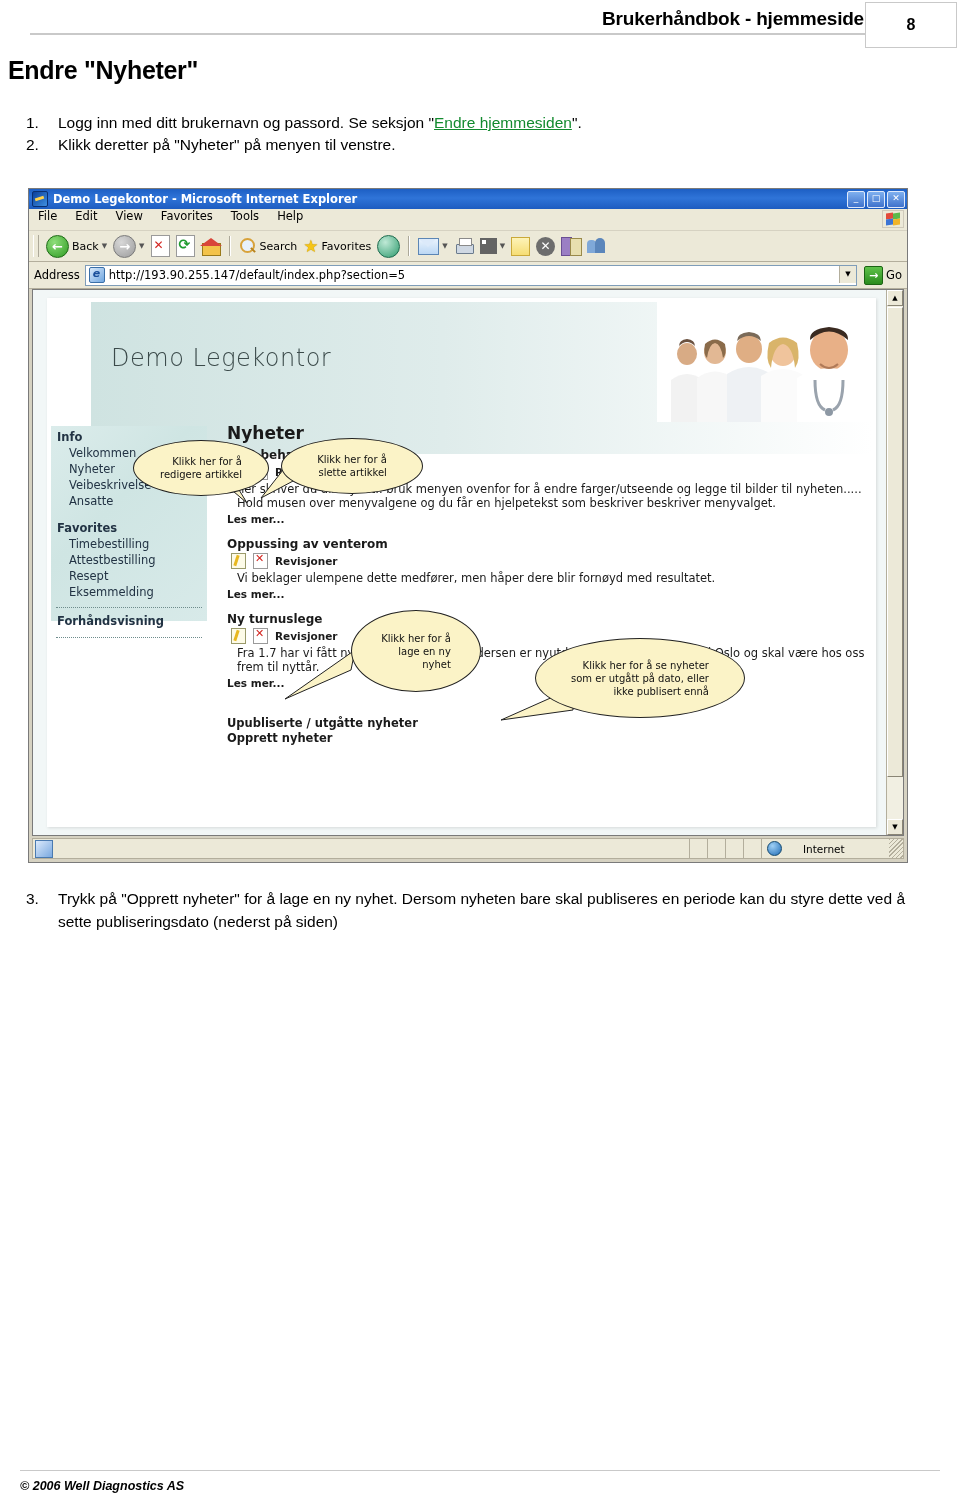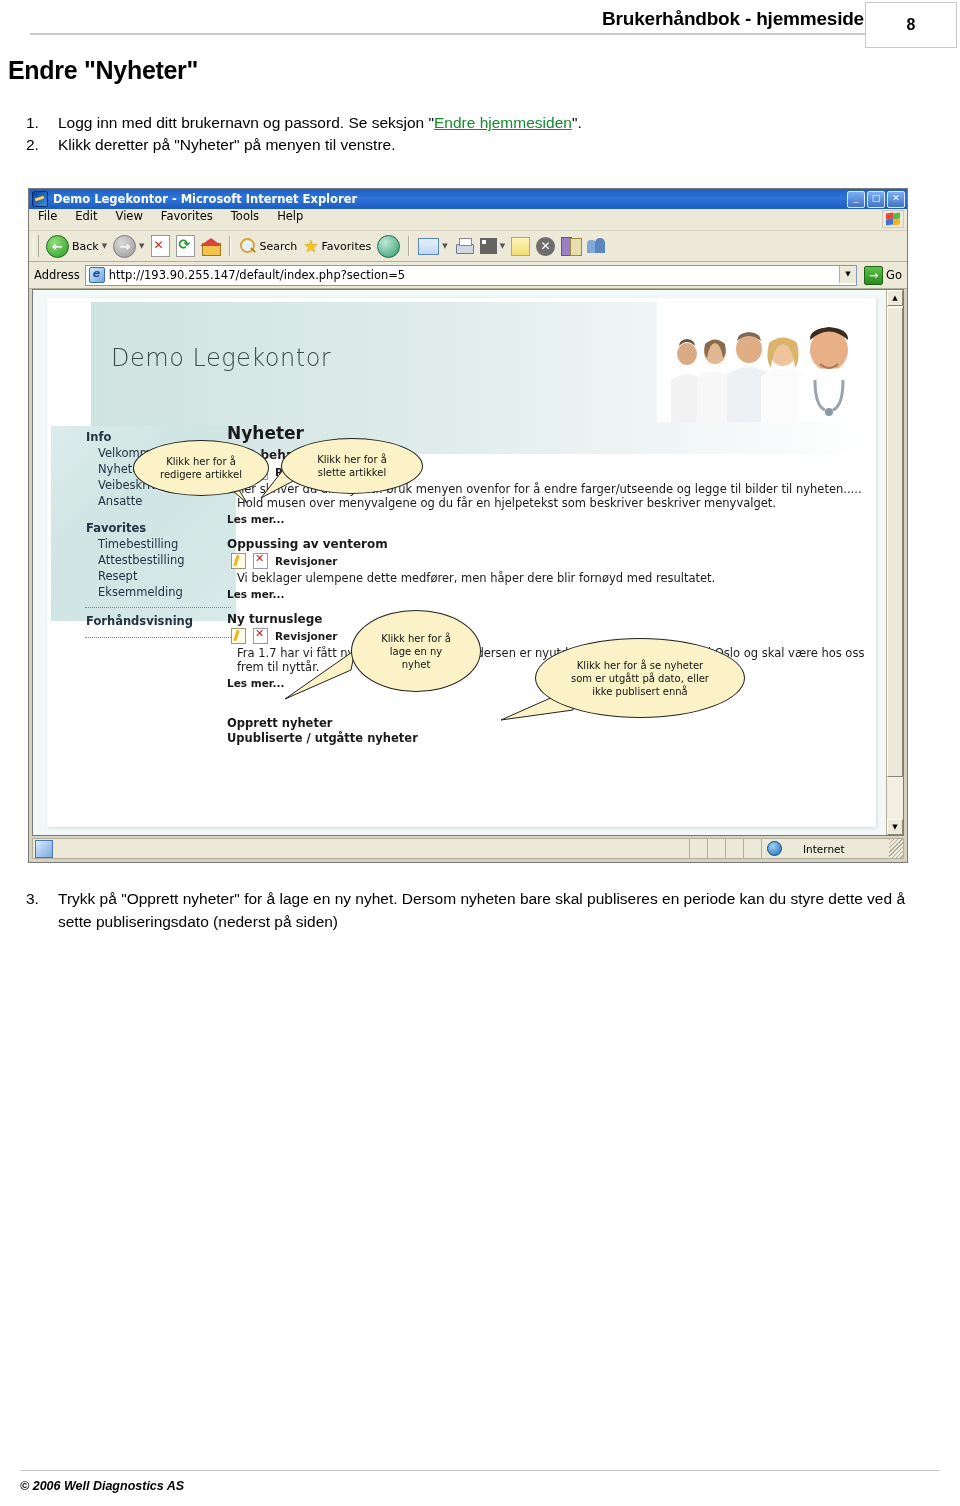--- a/index.html
+++ b/index.html
@@ -209,21 +209,21 @@
   }
   .banner-photo{
     position:absolute;right:0;top:0;width:215px;height:120px;
     background:#fff;overflow:hidden;
   }
 
   
   .sidebar{
     position:absolute;left:4px;top:128px;width:156px;height:195px;
     background:linear-gradient(135deg,#dbeceb 0%,#cfe5e3 40%,#d8eae9 100%);
-    font-size:11.5px;color:#234;padding-left:29px;
+    font-size:11.5px;color:#234;
   }
   .sb-h{font-weight:bold;padding:4px 0 1px 6px;font-size:11.5px;}
   .sb-i{padding:1px 0 1px 18px;}
   .sb-dots{border-top:1px dotted #6e8c8c;margin:7px 5px 4px 5px;}
   .sb-pv{font-weight:bold;padding:2px 0 2px 6px;}
 
   
   .news{
     position:absolute;left:180px;top:128px;right:6px;bottom:4px;
     font-size:11.5px;color:#1a1a1a;line-height:14px;
@@ -238,21 +238,21 @@
   .i-rev{font-weight:bold;font-size:10.5px;}
   .n-body{margin:0 0 2px 10px;}
   .n-more{font-weight:bold;font-size:10.5px;margin-bottom:11px;}
   .n-links{margin-top:26px;font-weight:bold;font-size:11.5px;line-height:15px;}
 
   
   .callout{
     position:absolute;
     background:#fbf3c7;border:1px solid #222;
     border-radius:50%;
-    display:flex;align-items:center;justify-content:center;text-align:center;
+    display:flex;align-items:center;justify-content:center;text-align:right;
     font-size:10px;line-height:13px;color:#111;
     font-family:"DejaVu Sans", sans-serif;
   }
 
   
   .statusbar{
     position:absolute;left:3px;right:3px;bottom:3px;height:19px;
     background:#ece9d8;border:1px solid #b3ae9c;
     display:flex;align-items:center;font-size:10.5px;
   }
@@ -477,22 +477,22 @@
             <div class="n-icons">
               <span class="i-pencil"></span>
               <span class="i-del"></span>
               <span class="i-rev">Revisjoner</span>
             </div>
             <div class="n-body">Fra 1.7 har vi fått ny turnuslege. Jonas Andersen er nyutdannet ved Universitetet i Oslo og skal være hos oss frem til nyttår.</div>
             <div class="n-more">Les mer...</div>
           </div>
 
           <div class="n-links">
+            <div>Upubliserte / utgåtte nyheter</div>
             <div>Opprett nyheter</div>
-            <div>Upubliserte / utgåtte nyheter</div>
           </div>
         </div>
 
       </div>
 
       <svg style="position:absolute;left:0;top:0;width:100%;height:100%;pointer-events:none;">
         <polygon points="180,184 214,213 200,190" fill="#fbf3c7" stroke="#222" stroke-width="1"></polygon>
         <polygon points="250,180 228,208 262,190" fill="#fbf3c7" stroke="#222" stroke-width="1"></polygon>
         <polygon points="318,380 252,409 322,360" fill="#fbf3c7" stroke="#222" stroke-width="1"></polygon>
         <polygon points="540,420 468,430 540,398" fill="#fbf3c7" stroke="#222" stroke-width="1"></polygon>

